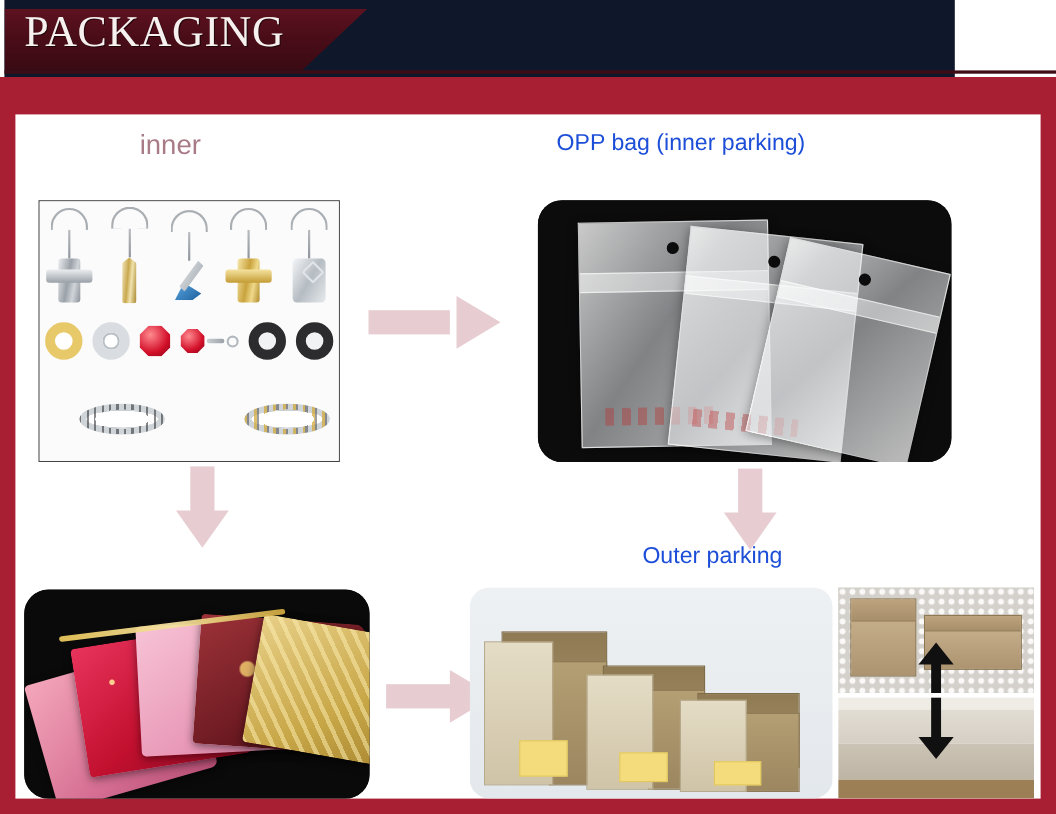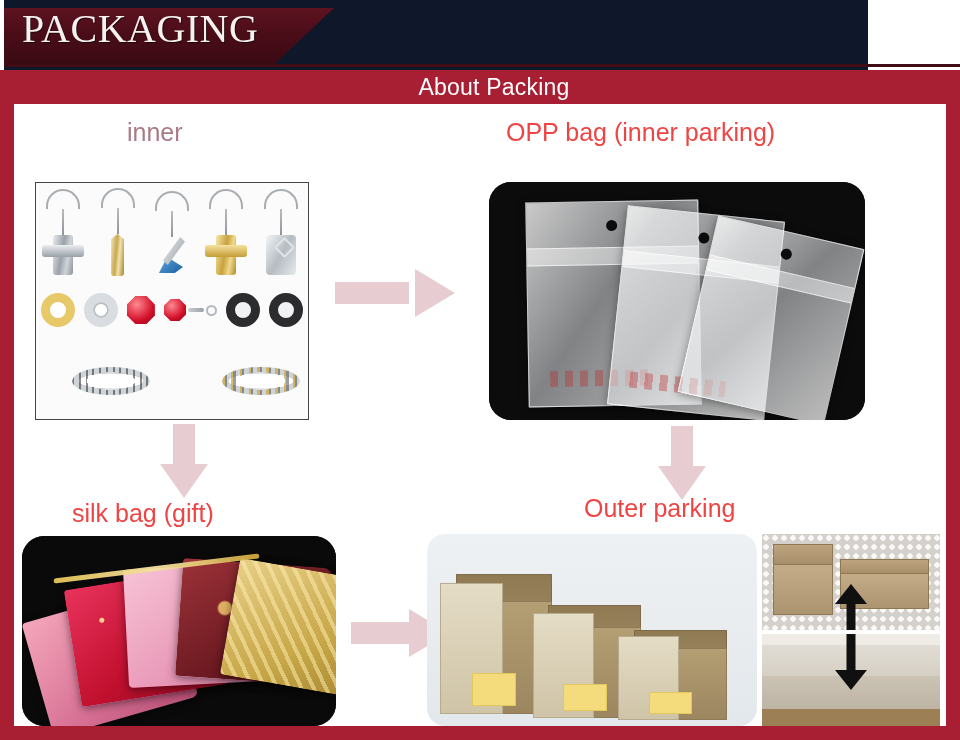--- a/index.html
+++ b/index.html
@@ -42,21 +42,21 @@
   .subtitle-text {
     font-size: 23px; color: #ffffff; font-weight: 400;
     letter-spacing: 0.2px; margin-left: 28px;
   }
   .canvas {
     position: absolute; left: 14px; top: 34px; width: 932px; height: 622px;
     background: #ffffff;
   }
 
   
-  .label { position: absolute; font-size: 25px; color: #ef4444; white-space: nowrap; }
+  .label { position: absolute; font-size: 21px; color: #1d4ed8; white-space: nowrap; }
   .label.items-label { color: #a87b87; font-size: 25px; }
 
   
   .photo { position: absolute; overflow: hidden; }
   .photo-items {
     border: 1.5px solid #444;
     background: #fdfdfd;
   }
   .photo-rounded { border-radius: 22px; background: #111; }
   .photo-soft { border-radius: 18px; }
@@ -298,23 +298,20 @@
 <div class="page">
 
   <div class="header-zone">
     <div class="banner"></div>
     <div class="banner-title">PACKAGING</div>
     <div class="banner-underline"></div>
   </div>
 
   <div class="frame">
 
-    <div class="subtitle-bar">
-      <div class="subtitle-text">About Packing</div>
-    </div>
 
     <div class="canvas">
 
       <div class="label items-label" style="left:113px; top:14px;">inner</div>
 
       <div class="photo photo-items" style="left:21px; top:78px; width:274px; height:238px;">
         <div class="jewel-board">
 
           <div class="jrow jrow-1">
             <div class="pend">
@@ -399,21 +396,20 @@
       <div class="arrow-down" style="left:146px; top:320px; width:48px; height:74px;">
         <div class="body"></div>
           <div class="tip"></div>
       </div>
 
       <div class="arrow-down" style="left:644px; top:322px; width:48px; height:74px;">
         <div class="body"></div>
           <div class="tip"></div>
       </div>
 
-      <div class="label" style="left:58px; top:395px;">silk bag (gift)</div>
 
       <div class="photo photo-rounded" style="left:8px; top:432px; width:314px; height:190px;">
         <div class="silk-stage">
           <div class="silk s1"></div>
           <div class="silk s2"></div>
           <div class="silk s3"></div>
           <div class="silk s4"></div>
           <div class="silk s5"></div>
           <div class="silk-tie"></div>
         </div>

